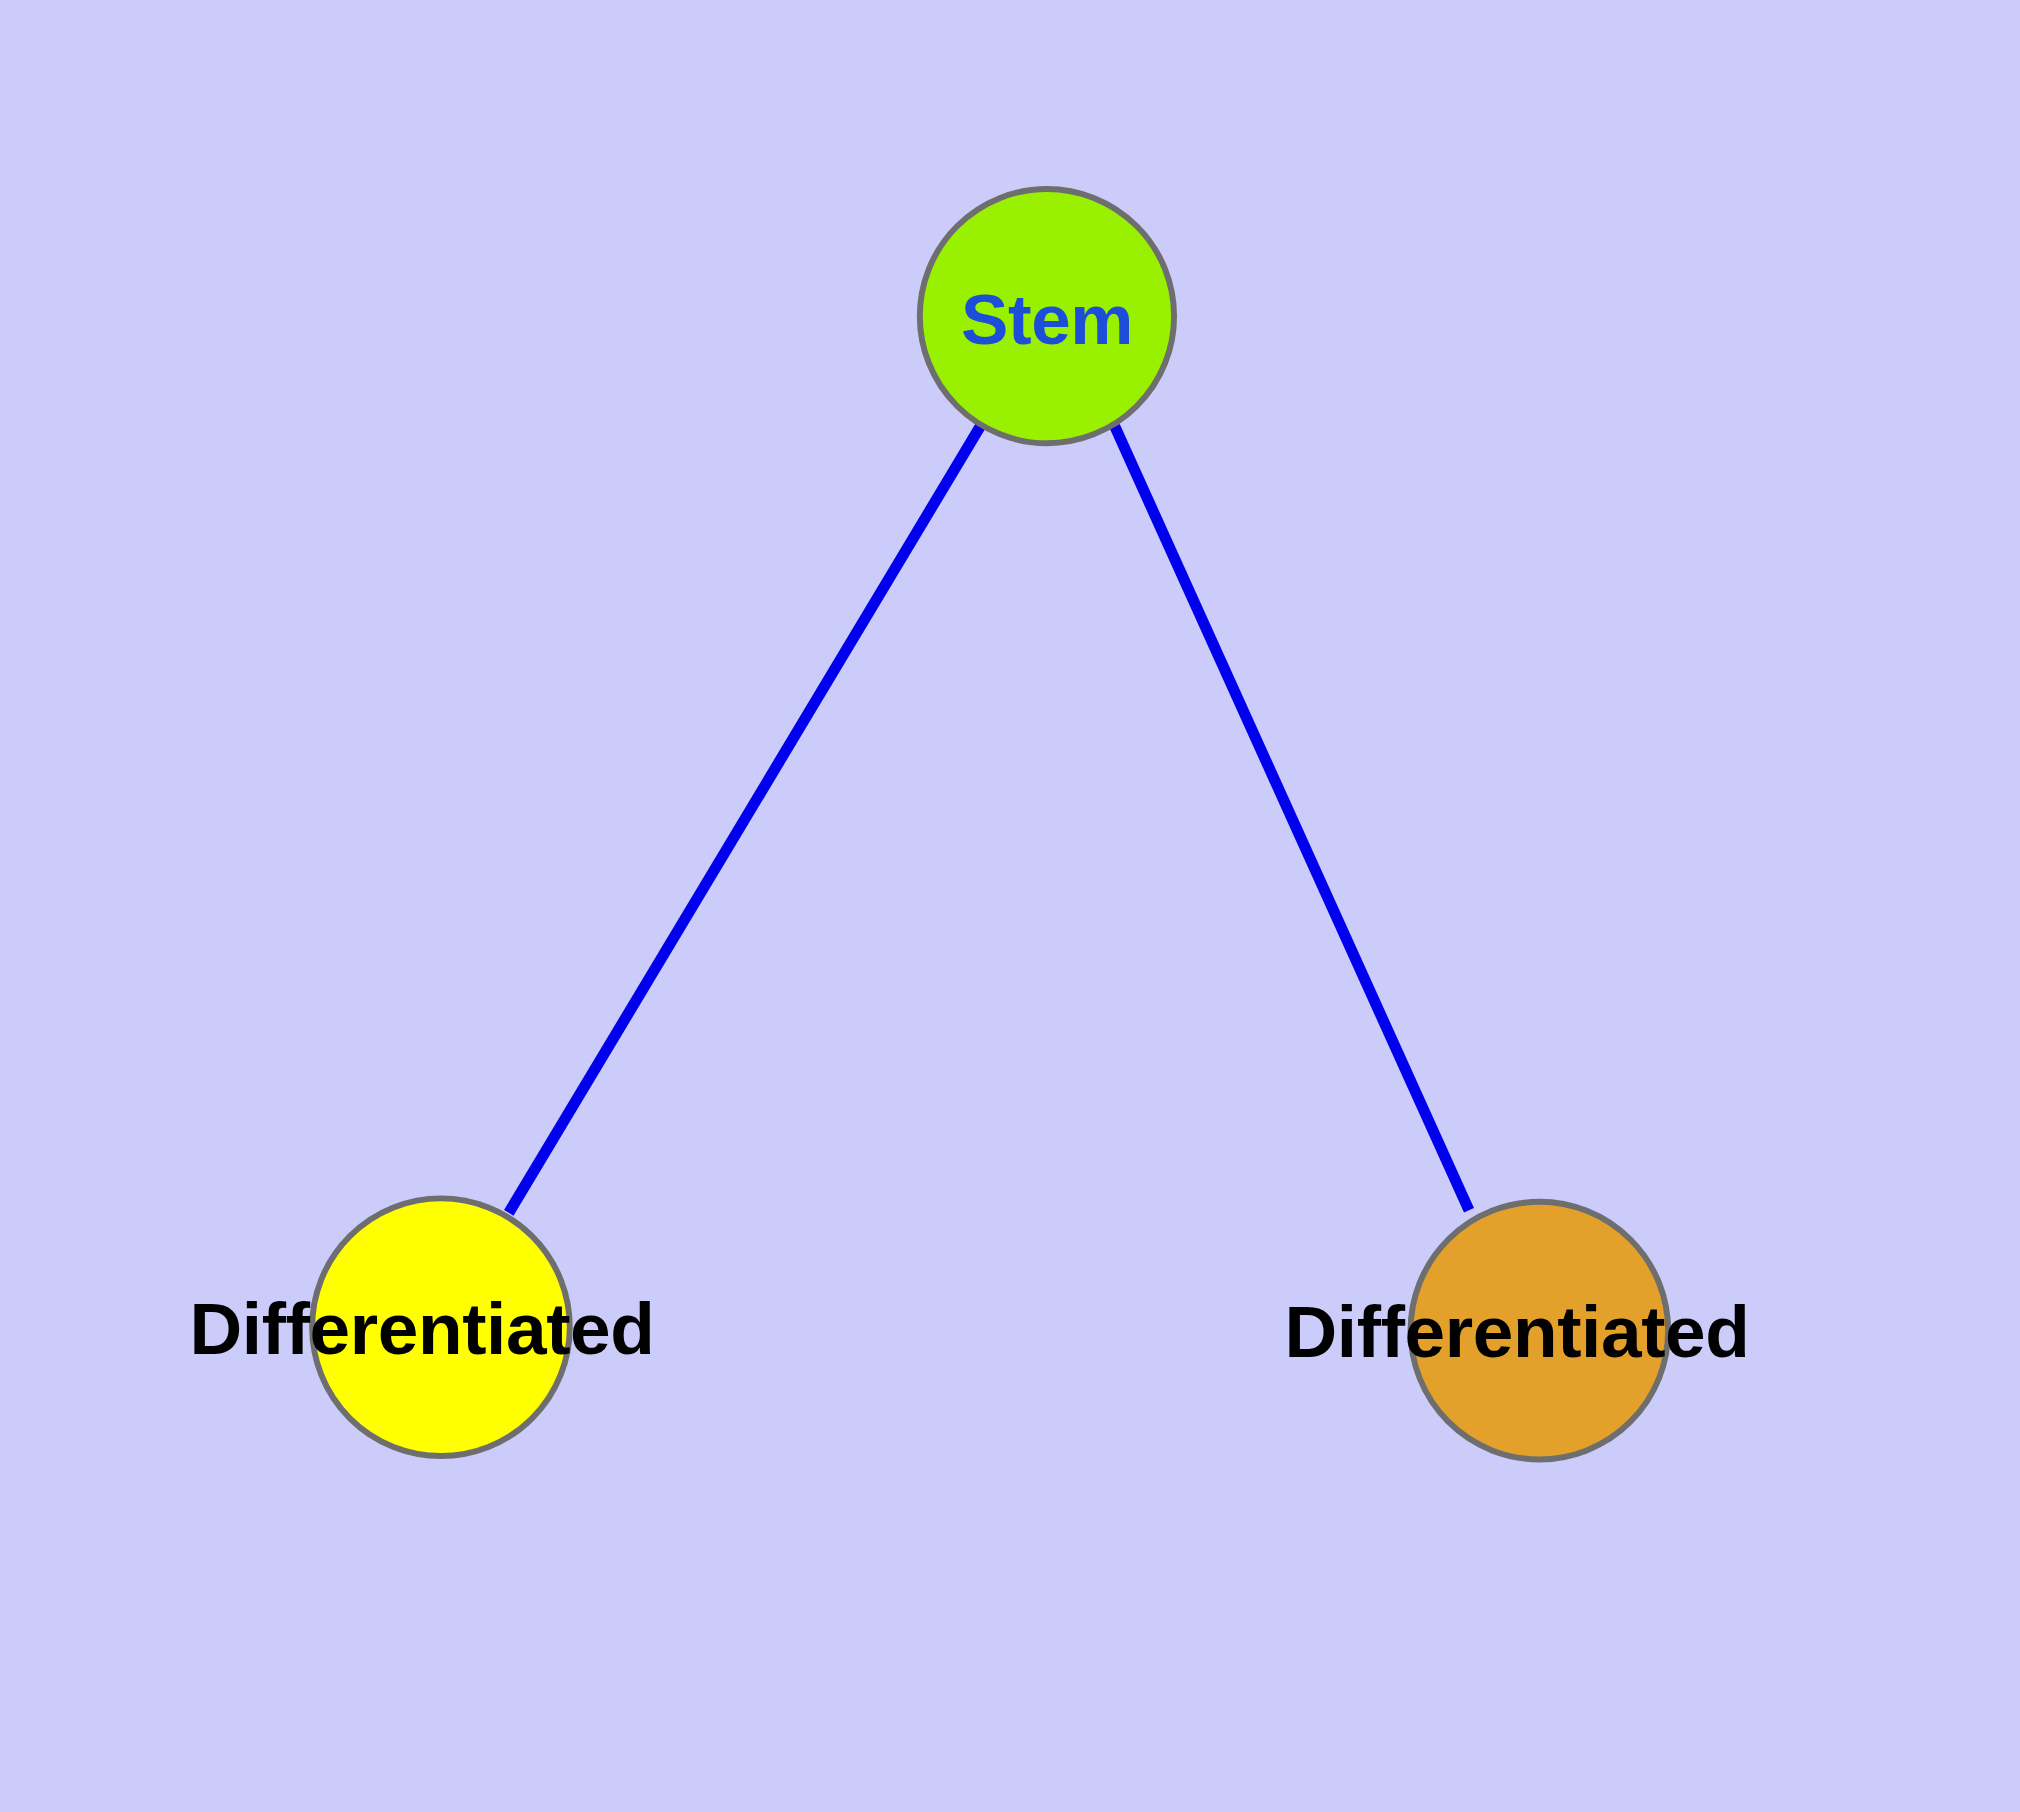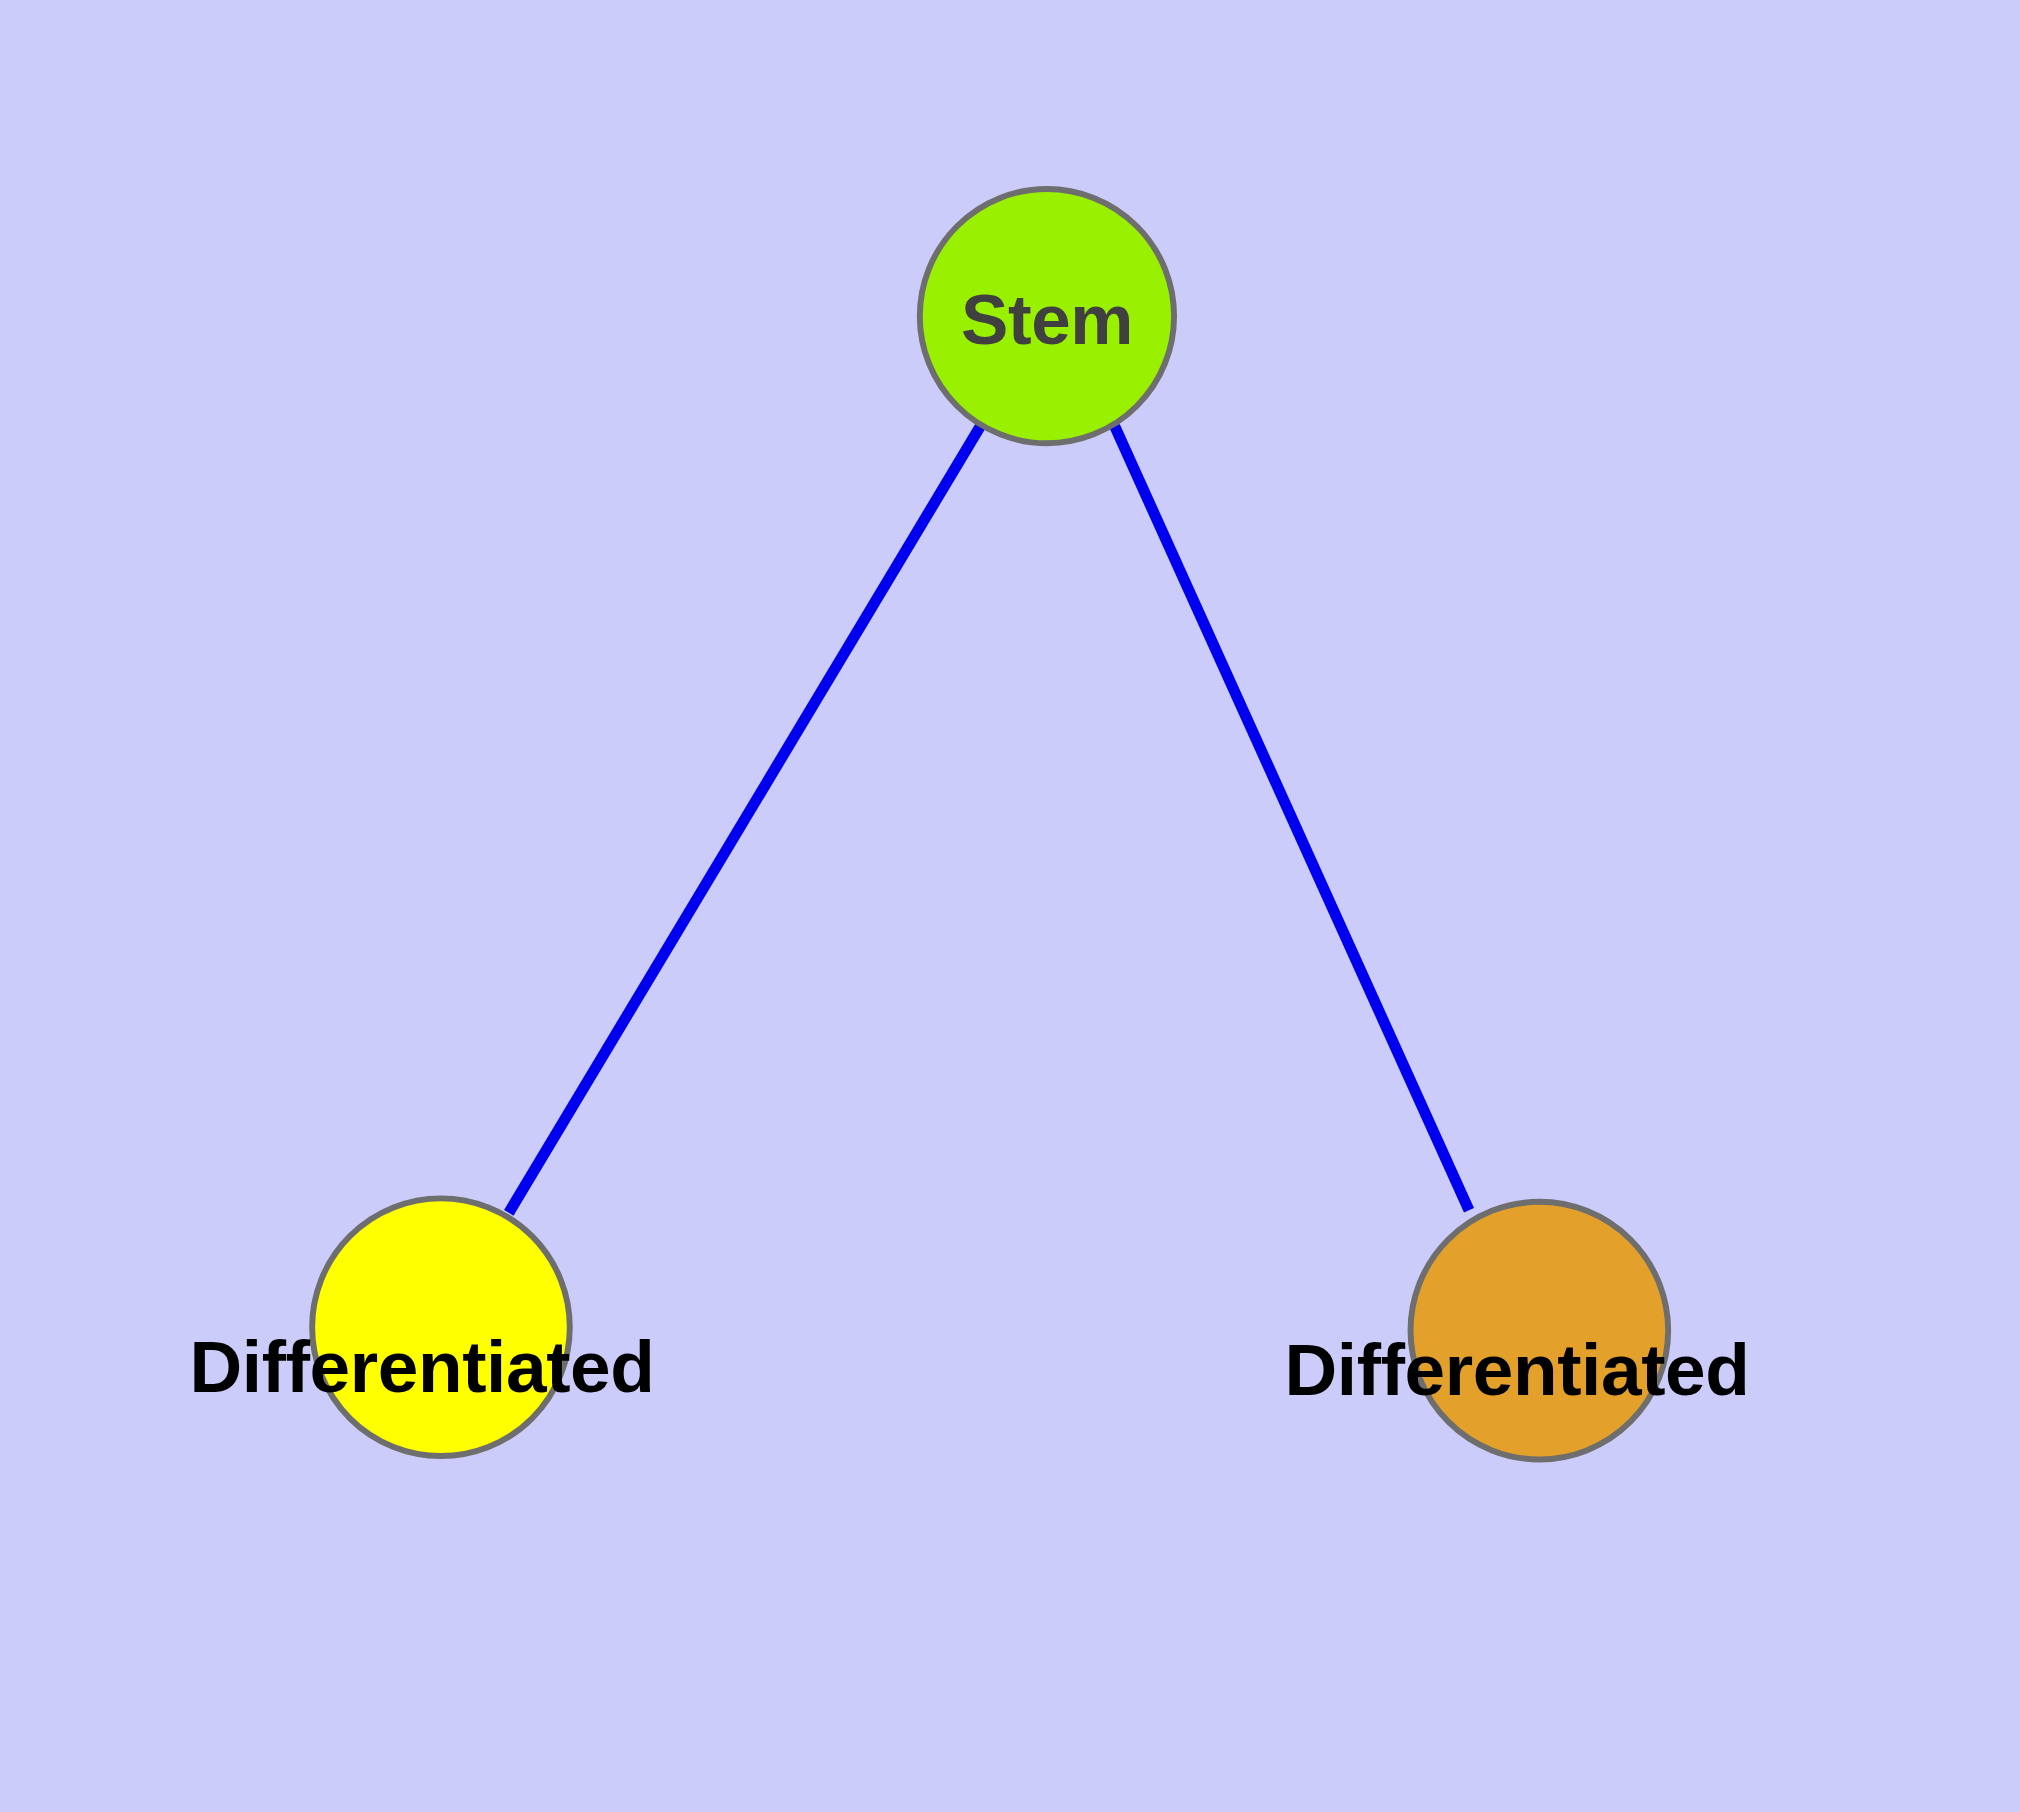--- a/index.html
+++ b/index.html
@@ -37,21 +37,20 @@
     line-height: 1.13;
     letter-spacing: -0.4px;
     pointer-events: none;
     transform: translate(-50%, -50%);
   }
   .node-label.single {
     font-size: 71px;
   }
   .node-label.multi {
     font-size: 73px;
-    margin-top: 38px;
   }
 </style>
 </head>
 <body style="background: rgb(204, 204, 250);">
 
 <div id="canvas" style="width: 2021px; height: 1812px;">
 
   <div id="graph-bg" style="background: rgb(204, 204, 250);"></div>
 
   <svg id="graph-svg" viewBox="0 0 2384 2138" xmlns="http://www.w3.org/2000/svg" style="width: 2021px; height: 1812px;">
@@ -60,21 +59,21 @@
         <line x1="1315" y1="503" x2="1733" y2="1428" stroke="#0000ee" stroke-width="13" stroke-linecap="butt"></line>
       </g>
     <g id="nodes-layer">
         <circle cx="1235" cy="373" r="150" fill="#99f000" stroke="#6e6e6e" stroke-width="7"></circle>
         <circle cx="520" cy="1566" r="152" fill="#ffff00" stroke="#6e6e6e" stroke-width="7"></circle>
         <circle cx="1816" cy="1570" r="152" fill="#e3a02a" stroke="#6e6e6e" stroke-width="7"></circle>
       </g>
   </svg>
 
   <div id="labels-layer">
-      <div class="node-label single" style="left: 1047px; top: 320px; font-size: 71px; color: #404040;">
+      <div class="node-label single" style="left: 1047px; top: 320px; font-size: 71px; color: #1d4ed8;">
         <div>Stem</div>
       </div>
       <div class="node-label multi" style="left: 422px; top: 1329px; font-size: 73px; color: rgb(0, 0, 0);">
         <div>Differentiated</div>
       </div>
       <div class="node-label multi" style="left: 1517px; top: 1332px; font-size: 73px; color: rgb(0, 0, 0);">
         <div>Differentiated</div>
       </div>
     </div>
 

